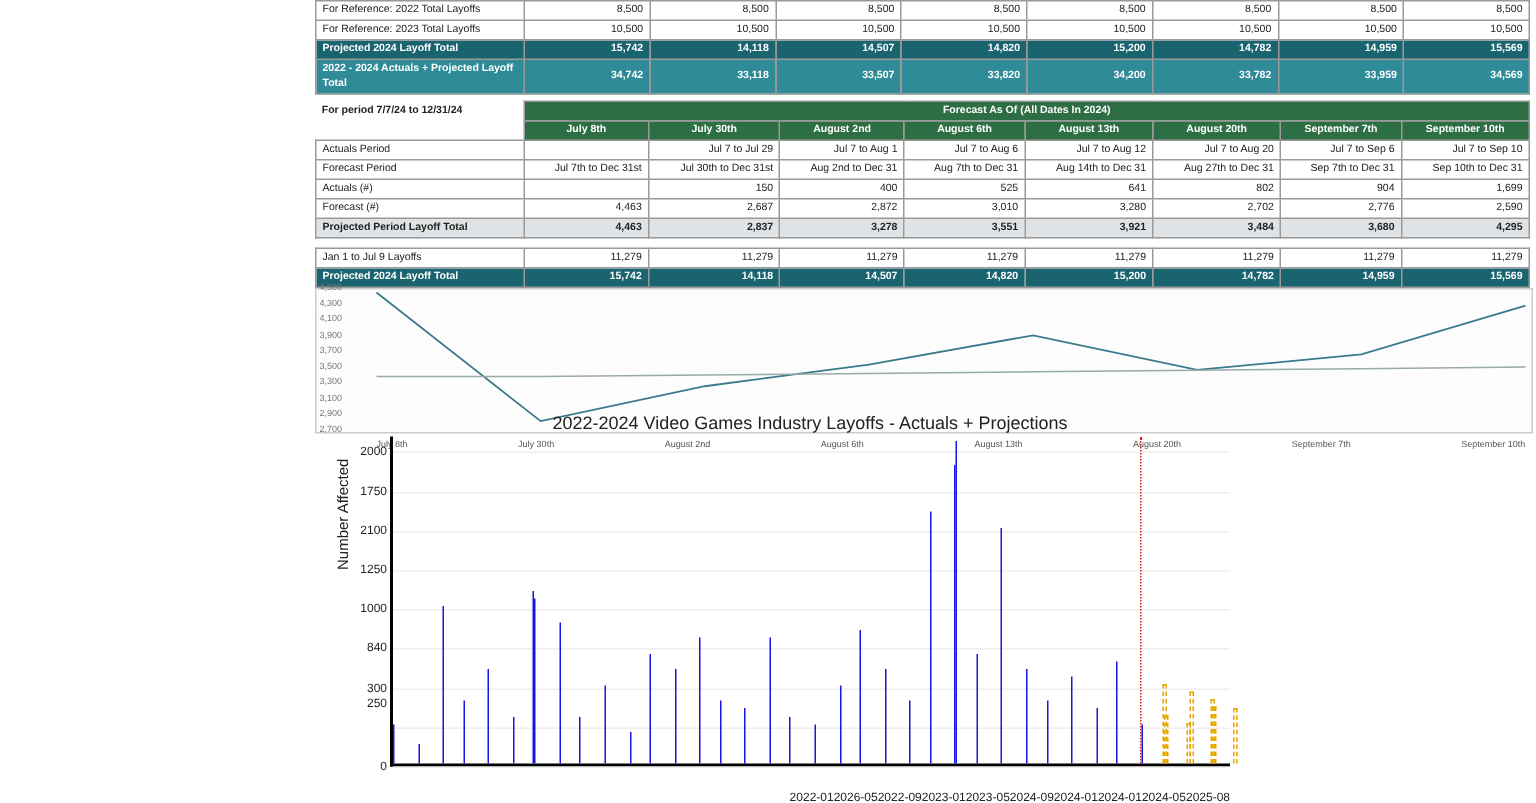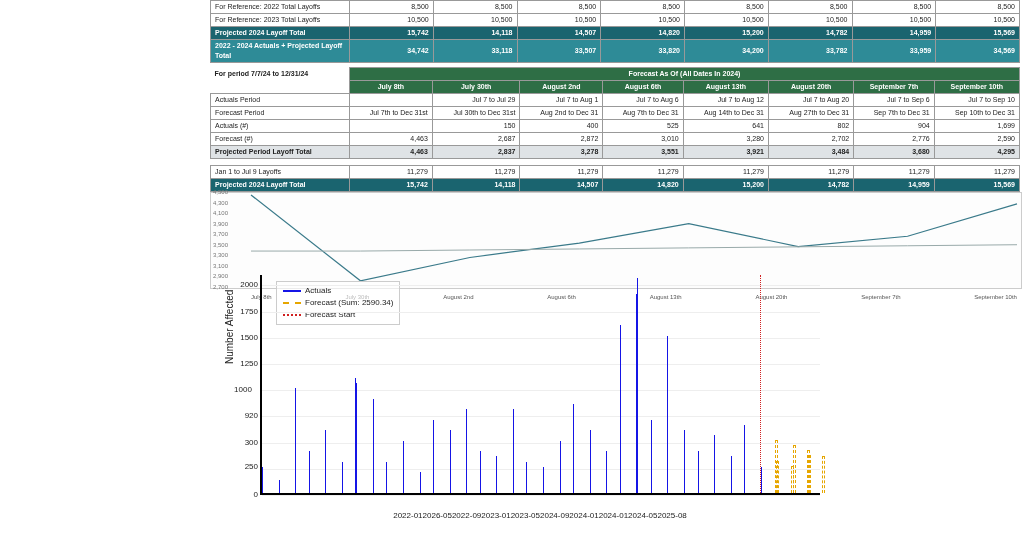--- a/index.html
+++ b/index.html
@@ -222,41 +222,37 @@
         <span>August 2nd</span>
         <span>August 6th</span>
         <span>August 13th</span>
         <span>August 20th</span>
         <span>September 7th</span>
         <span>September 10th</span>
       </div>
 </div>
 
 <div class="big">
+  <div class="title">2022-2024 Video Games Industry Layoffs - Actuals + Projections</div>
   <div class="plot" id="big-plot">
     <div class="ylabel">Number Affected</div>
-    <div class="legend">
-      <div><span class="sw" style="border-top:2px solid #1515e6"></span><span>Actuals</span></div>
-      <div><span class="sw" style="border-top:2px dashed #e6a600"></span><span>Forecast (Sum: 2590.34)</span></div>
-      <div><span class="sw" style="border-top:2px dotted #d02020"></span><span>Forecast Start</span></div>
-    </div>
   <div class="grid" style="top: 220px;"></div>
         <div class="ytick" style="top: 215px;">0</div>
         <div class="grid" style="top: 193.81px;"></div>
-        <div class="ytick" style="top: 187px;">250</div>
+        <div class="ytick" style="top: 173px;">250</div>
         <div class="grid" style="top: 167.619px;"></div>
         <div class="ytick" style="top: 162.619px;">300</div>
         <div class="grid" style="top: 141.429px;"></div>
-        <div class="ytick" style="top: 136.429px;">920</div>
+        <div class="ytick" style="top: 136.429px;">840</div>
         <div class="grid" style="top: 115.238px;"></div>
-        <div class="ytick" style="top: 110.238px; text-align: center;">1000</div>
+        <div class="ytick" style="top: 110.238px;">1000</div>
         <div class="grid" style="top: 89.0476px;"></div>
         <div class="ytick" style="top: 84.0476px;">1250</div>
         <div class="grid" style="top: 62.8571px;"></div>
-        <div class="ytick" style="top: 57.8571px;">1500</div>
+        <div class="ytick" style="top: 57.8571px;">2100</div>
         <div class="grid" style="top: 36.6667px;"></div>
         <div class="ytick" style="top: 31.6667px;">1750</div>
         <div class="grid" style="top: 10.4762px;"></div>
         <div class="ytick" style="top: 5.47619px;">2000</div>
         <div class="bar" style="left: 0px; height: 26.1905px;"></div>
         <div class="bar" style="left: 16.5556px; height: 12.5714px;"></div>
         <div class="bar" style="left: 33.1111px; height: 104.762px;"></div>
         <div class="bar" style="left: 46.6667px; height: 41.9048px;"></div>
         <div class="bar" style="left: 63.2222px; height: 62.8571px;"></div>
         <div class="bar" style="left: 79.7778px; height: 31.4286px;"></div>
@@ -291,21 +287,21 @@
         <div class="bar" style="left: 498.778px; height: 26.1905px;"></div>
         <div class="fbar" style="left: 513.333px; height: 52.381px;"></div>
         <div class="fbar" style="left: 514.333px; height: 31.4286px;"></div>
         <div class="fbar" style="left: 530.889px; height: 47.1429px;"></div>
         <div class="fbar" style="left: 528.889px; height: 26.1905px;"></div>
         <div class="fbar" style="left: 545.444px; height: 41.9048px;"></div>
         <div class="fbar" style="left: 546.444px; height: 36.6667px;"></div>
         <div class="fbar" style="left: 560px; height: 35.619px;"></div>
         <div class="vline" style="left: 497.778px;"></div>
       </div>
-  <div class="xticks" id="big-x" style="position:relative;margin-top:2px;display:flex;justify-content:center;font-size:8px">
+  <div class="xticks" id="big-x" style="position:relative;margin-top:2px;display:flex;justify-content:flex-end;font-size:8px">
         <span>2022-01</span>
         <span>2026-05</span>
         <span>2022-09</span>
         <span>2023-01</span>
         <span>2023-05</span>
         <span>2024-09</span>
         <span>2024-01</span>
         <span>2024-01</span>
         <span>2024-05</span>
         <span>2025-08</span>

